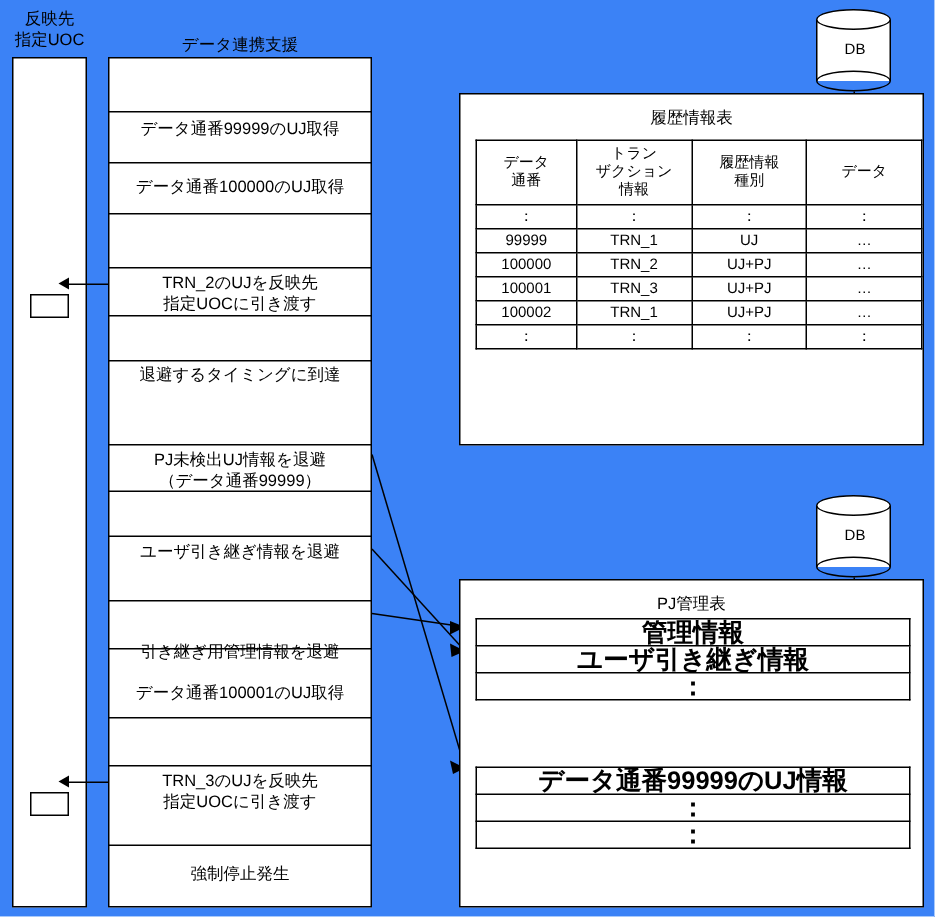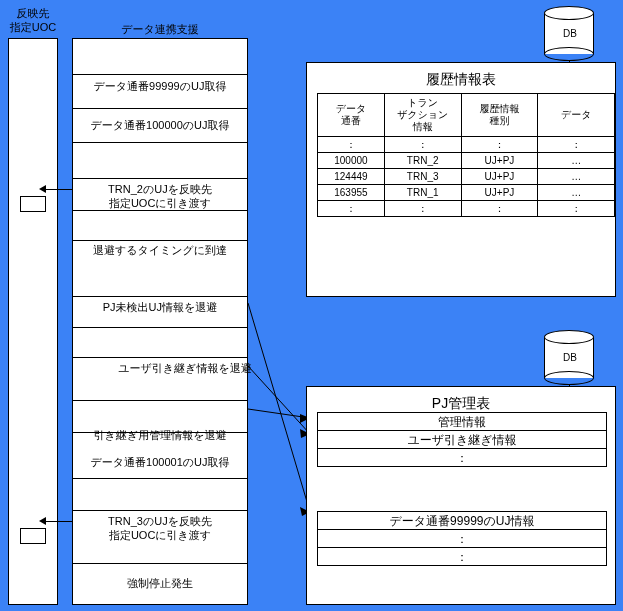--- a/index.html
+++ b/index.html
@@ -158,21 +158,21 @@
   .panel {
     position: absolute;
     border: 1px solid #000000;
     background: #ffffff;
     box-sizing: border-box;
   }
   .panel-title {
     position: absolute;
     width: 100%;
     text-align: center;
-    font-size: 14px;
+    font-size: 11px;
   }
   
   table.hist {
     border-collapse: collapse;
     font-size: 10px;
     background: #ffffff;
   }
   table.hist td, table.hist th {
     border: 1px solid #000000;
     text-align: center;
@@ -182,23 +182,24 @@
   }
   table.hist th {
     height: 40px;
   }
   table.hist td {
     height: 13px;
   }
   
   table.pj {
     border-collapse: collapse;
-    font-size: 12px;
+    font-size: 17px;
     background: #ffffff;
     width: 100%;
+    font-weight: bold;
   }
   table.pj td {
     border: 1px solid #000000;
     text-align: center;
     padding: 1px 2px;
     line-height: 14px;
     height: 15px;
   }
 </style>
 </head>
@@ -229,21 +230,22 @@
   <div class="sep" style="top:478px;"></div>
   <div class="sep" style="top:510px;"></div>
   <div class="sep" style="top:563px;"></div>
 
   <div class="step-label" style="top:79px;">データ通番99999のUJ取得</div>
   <div class="step-label" style="top:118px;">データ通番100000のUJ取得</div>
   <div class="step-label" style="top:182px;">TRN_2のUJを反映先</div>
   <div class="step-label" style="top:196px;">指定UOCに引き渡す</div>
   <div class="step-label" style="top:243px;">退避するタイミングに到達</div>
   <div class="step-label" style="top:300px;">PJ未検出UJ情報を退避</div>
-  <div class="step-label" style="top:361px;margin-left:25px;">ユーザ引き継ぎ情報を退避</div>
+  <div class="step-label" style="top:314px;">（データ通番99999）</div>
+  <div class="step-label" style="top:361px;">ユーザ引き継ぎ情報を退避</div>
   <div class="step-label" style="top:404px;margin-top:24px;">引き継ぎ用管理情報を退避</div>
   <div class="step-label" style="top:455px;">データ通番100001のUJ取得</div>
   <div class="step-label" style="top:514px;">TRN_3のUJを反映先</div>
   <div class="step-label" style="top:528px;">指定UOCに引き渡す</div>
   <div class="step-label" style="top:576px;">強制停止発生</div>
 
   <div class="retbox" style="left:20px; top:196px;"></div>
   <div class="hline" style="left:46px; top:189px; width:26px;"></div>
   <div class="arrowhead-left" style="left:39px; top:185px;"></div>
 
@@ -298,33 +300,39 @@
           </tr>
         </thead>
         <tbody>
           <tr>
             <td>：</td>
             <td>：</td>
             <td>：</td>
             <td>：</td>
           </tr>
           <tr>
+            <td>99999</td>
+            <td>TRN_1</td>
+            <td>UJ</td>
+            <td>…</td>
+          </tr>
+          <tr>
             <td>100000</td>
             <td>TRN_2</td>
             <td>UJ+PJ</td>
             <td>…</td>
           </tr>
           <tr>
-            <td>124449</td>
+            <td>100001</td>
             <td>TRN_3</td>
             <td>UJ+PJ</td>
             <td>…</td>
           </tr>
           <tr>
-            <td>163955</td>
+            <td>100002</td>
             <td>TRN_1</td>
             <td>UJ+PJ</td>
             <td>…</td>
           </tr>
           <tr>
             <td>：</td>
             <td>：</td>
             <td>：</td>
             <td>：</td>
           </tr>

